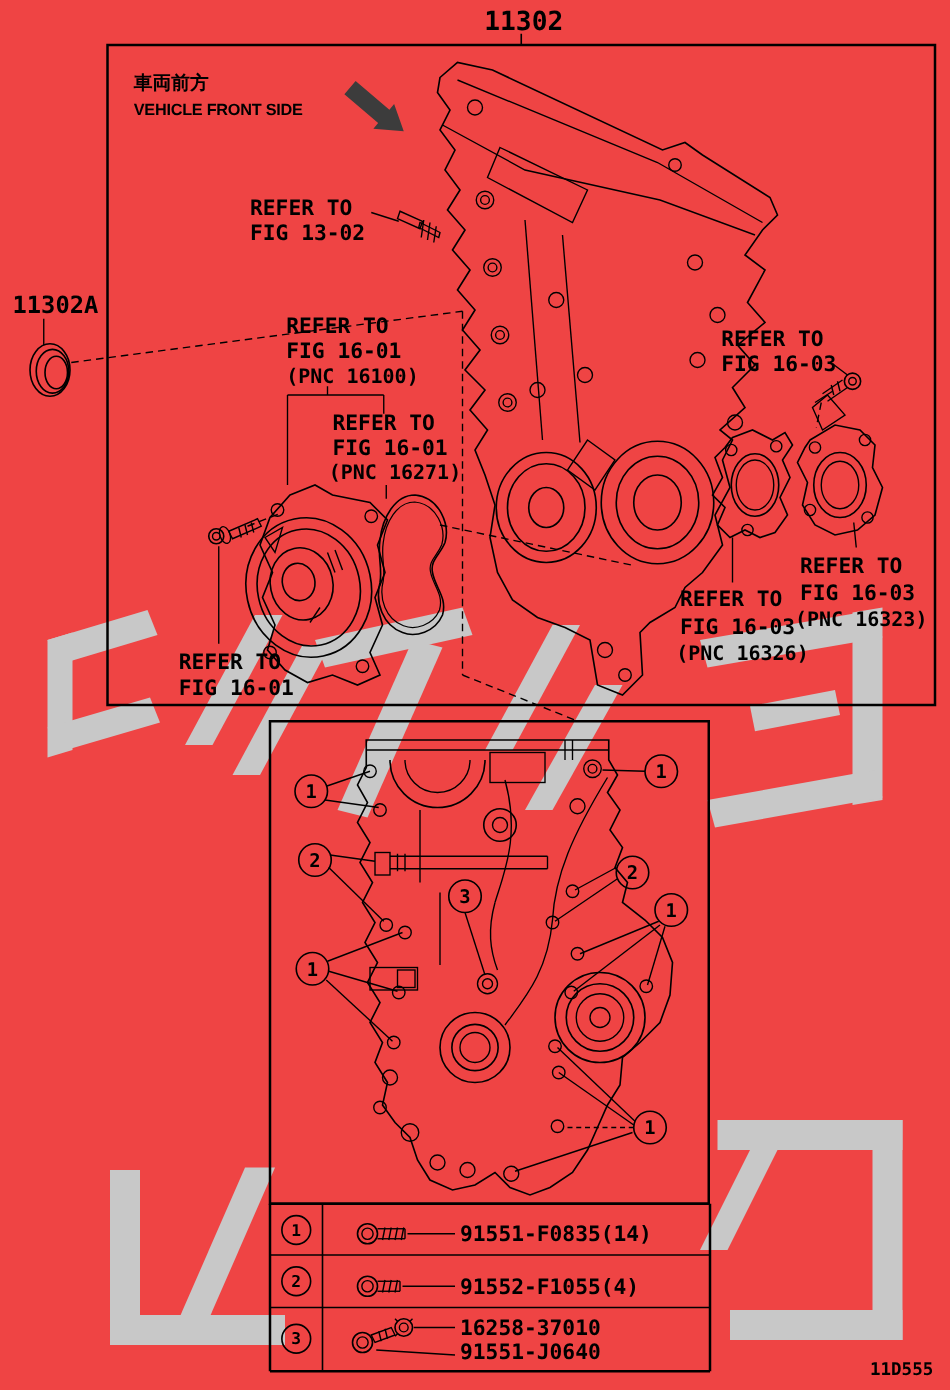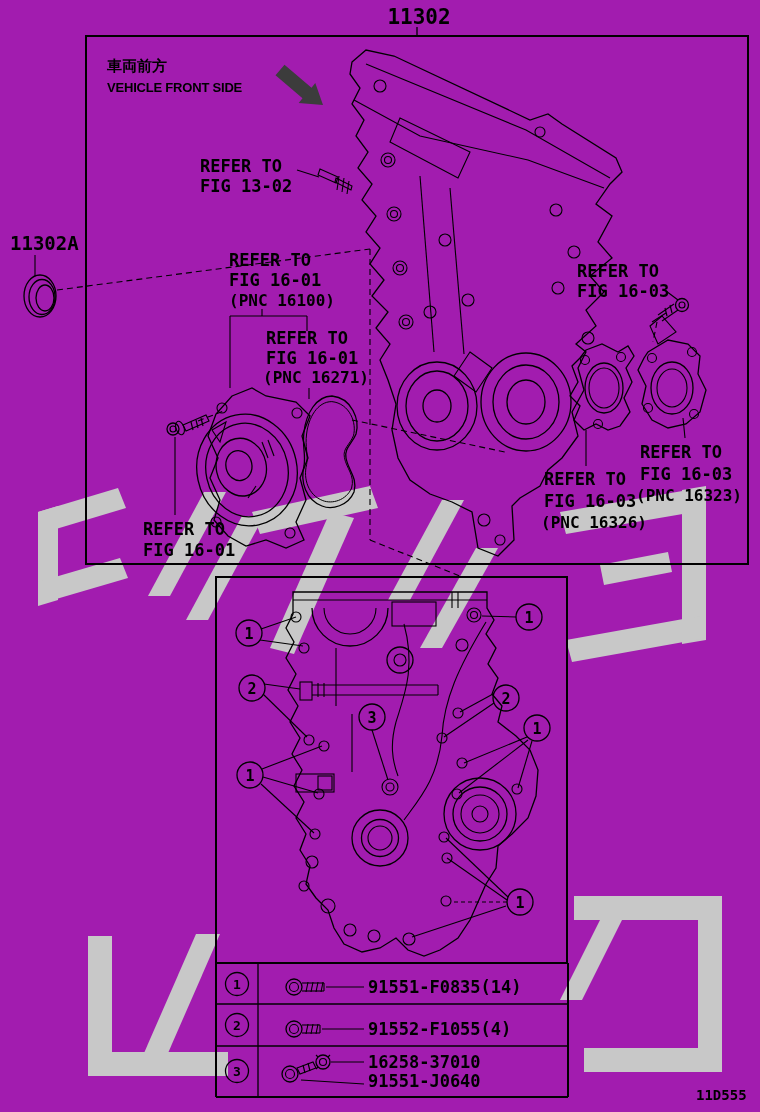--- a/index.html
+++ b/index.html
@@ -1,16 +1,16 @@
 <!DOCTYPE html>
 <html><head>
 <meta charset="utf-8">
 <style>
   html,body{margin:0;padding:0;background:#ffffff;}
-  .page{position:relative;width:760px;height:1112px;background:#a21caf;overflow:hidden;}
+  .page{position:relative;width:760px;height:1112px;background:#ef4444;overflow:hidden;}
   svg{display:block;}
   text{fill:#000000;}
   .mono{font-family:"DejaVu Sans Mono","Liberation Mono",monospace;font-weight:bold;}
   .sans{font-family:"Liberation Sans","DejaVu Sans",sans-serif;font-weight:bold;}
   .ln{stroke:#000;stroke-width:1.3;fill:none;}
   .ln2{stroke:#000;stroke-width:2;fill:none;}
   .thin{stroke:#000;stroke-width:1.1;fill:none;}
   .dash{stroke:#000;stroke-width:1.1;fill:none;stroke-dasharray:6 4;}
   .wm{fill:#c8c8c8;}
 </style>

